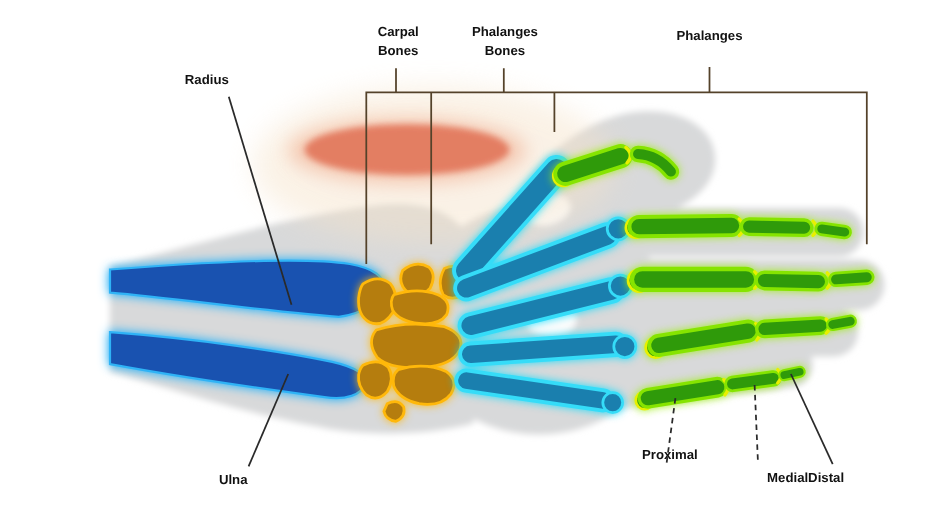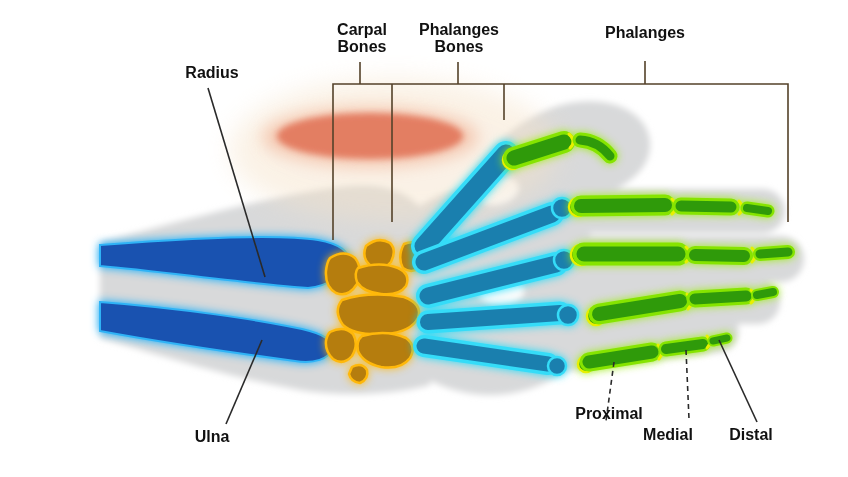--- a/index.html
+++ b/index.html
@@ -27,21 +27,21 @@
   .ph-base{fill:var(--c-phalanx-fill,#2f9a0a);stroke:var(--c-joint-accent,#e0ee00);stroke-width:2.5;}
   .joint{stroke:var(--c-joint-accent,#e8f000);stroke-width:3;fill:none;stroke-linecap:round;}
   
   .bracket{stroke:var(--c-bracket-line,#54422a);stroke-width:1.6;fill:none;}
   .pointer{stroke:var(--c-pointer-line,#2a2a2a);stroke-width:1.6;fill:none;}
   .pointer.dashed{stroke-dasharray:5 4;}
   
   .lbl{
     position:absolute;transform:translateX(-50%);
     color:var(--c-label-text,#111111);
-    font-weight:bold;font-size:16px;line-height:17px;
+    font-weight:bold;font-size:12px;line-height:17px;
     text-align:center;white-space:nowrap;
   }
 </style>
 </head>
 <body>
 
 <div id="stage">
 
   <svg width="848" height="477" viewBox="0 0 848 477">
     <defs>
@@ -180,27 +180,27 @@
     <g>
       <path class="bracket" d="M333,240 L333,84 L788,84 L788,222 M392,84 L392,222 M504,84 L504,120 M360,62 L360,84 M458,62 L458,84 M645,61 L645,84"></path>
       <line class="pointer" x1="208" y1="88" x2="265" y2="277"></line>
       <line class="pointer" x1="262" y1="340" x2="226" y2="424"></line>
       <line class="pointer dashed" x1="614" y1="362" x2="606" y2="421"></line>
       <line class="pointer dashed" x1="686" y1="350" x2="689" y2="419"></line>
       <line class="pointer" x1="719" y1="340" x2="757" y2="422"></line>
     </g>
   </svg>
 
-  <div class="lbl" style="left:212px;top:64px">Radius</div>
+  <div class="lbl" style="left:188px;top:64px">Radius</div>
   <div class="lbl" style="left:212px;top:428px">Ulna</div>
   <div class="lbl" style="left:362px;top:21px">
     <div>Carpal</div>
     <div>Bones</div>
   </div>
   <div class="lbl" style="left:459px;top:21px">
     <div>Phalanges</div>
     <div>Bones</div>
   </div>
   <div class="lbl" style="left:645px;top:24px">Phalanges</div>
   <div class="lbl" style="left:609px;top:405px">Proximal</div>
-  <div class="lbl" style="left:668px;top:426px">Medial</div>
+  <div class="lbl" style="left:716px;top:426px">Medial</div>
   <div class="lbl" style="left:751px;top:426px">Distal</div>
 </div>
 
 </body></html>

